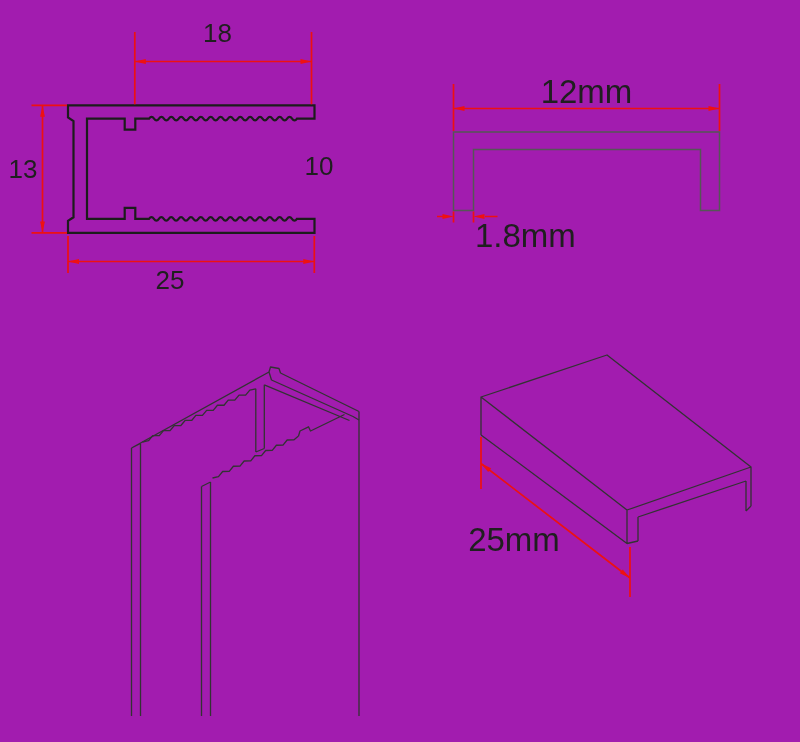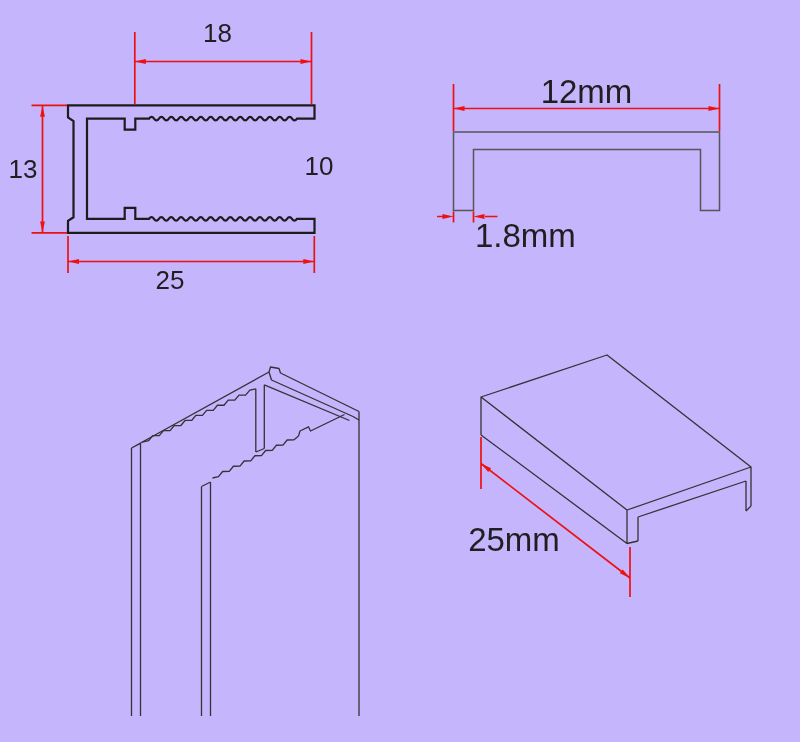--- a/index.html
+++ b/index.html
@@ -1,16 +1,16 @@
 <!DOCTYPE html>
 <html><head>
 <meta charset="utf-8">
 <style>
   html,body{margin:0;padding:0;background:#ffffff;}
-  .sheet{width:800px;height:742px;position:relative;background:#c4b5fd;overflow:hidden;}
+  .sheet{width:800px;height:742px;position:relative;background:#a21caf;overflow:hidden;}
   svg{display:block;}
   text{font-family:"Liberation Sans","DejaVu Sans",sans-serif;fill:#1f1f1f;}
   .dim-small{font-size:26px;}
   .dim-big{font-size:33px;}
   .blk{stroke:#1c1c1c;stroke-width:2.2;fill:none;stroke-linejoin:miter;}
   .gry{stroke:#565656;stroke-width:1.5;fill:none;}
   .thin3d{stroke:#333333;stroke-width:1.3;fill:none;stroke-linejoin:round;}
   .red{stroke:#ee1111;stroke-width:1.7;fill:none;}
   .redf{fill:#ee1111;stroke:none;}
 </style>

